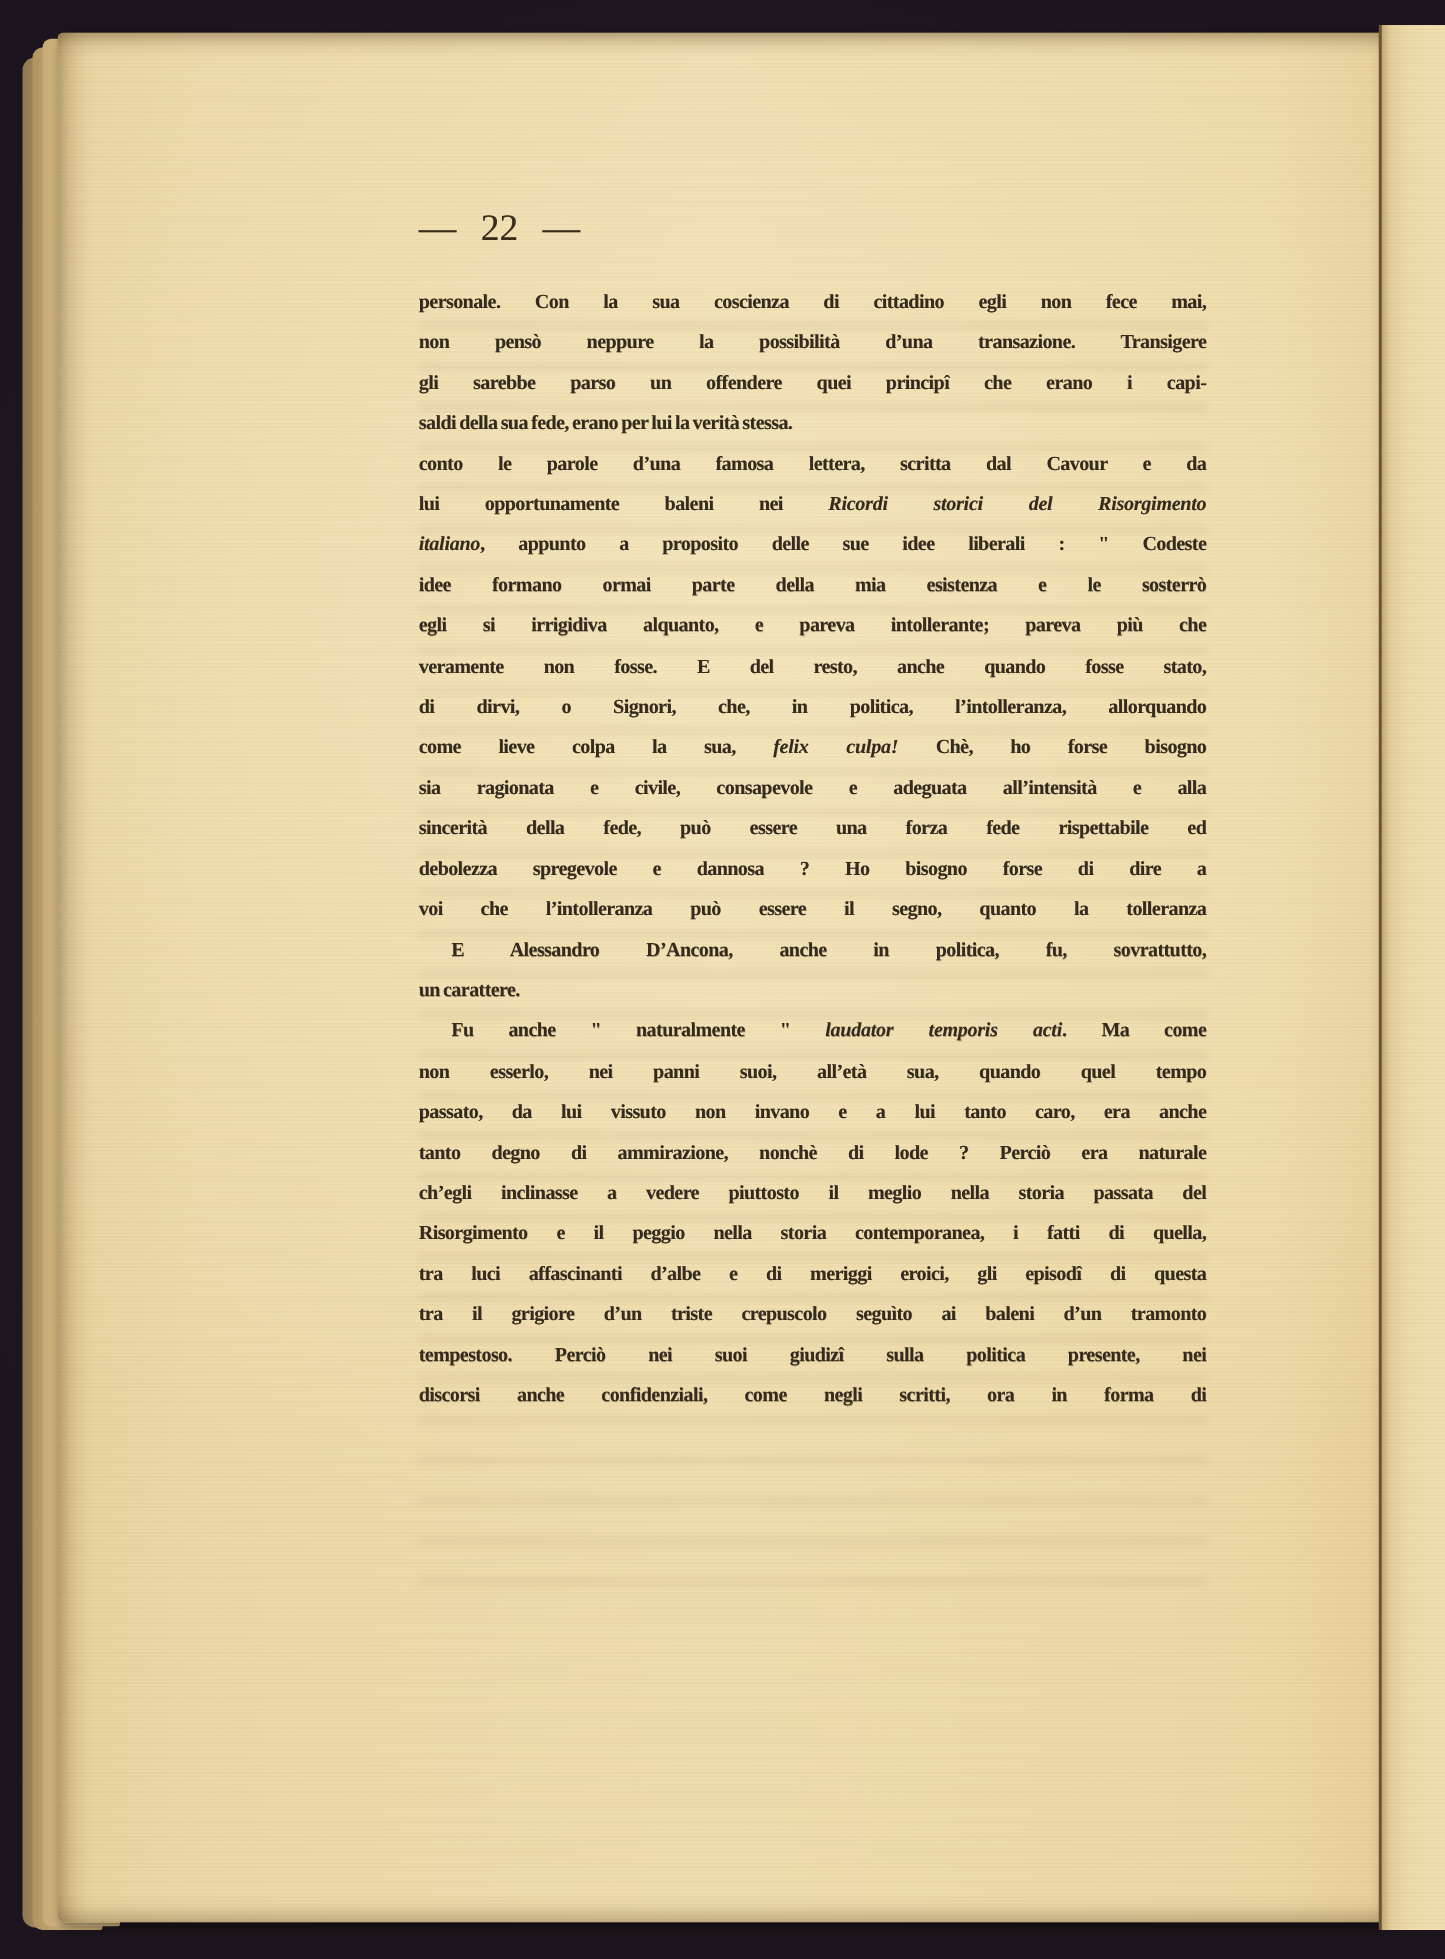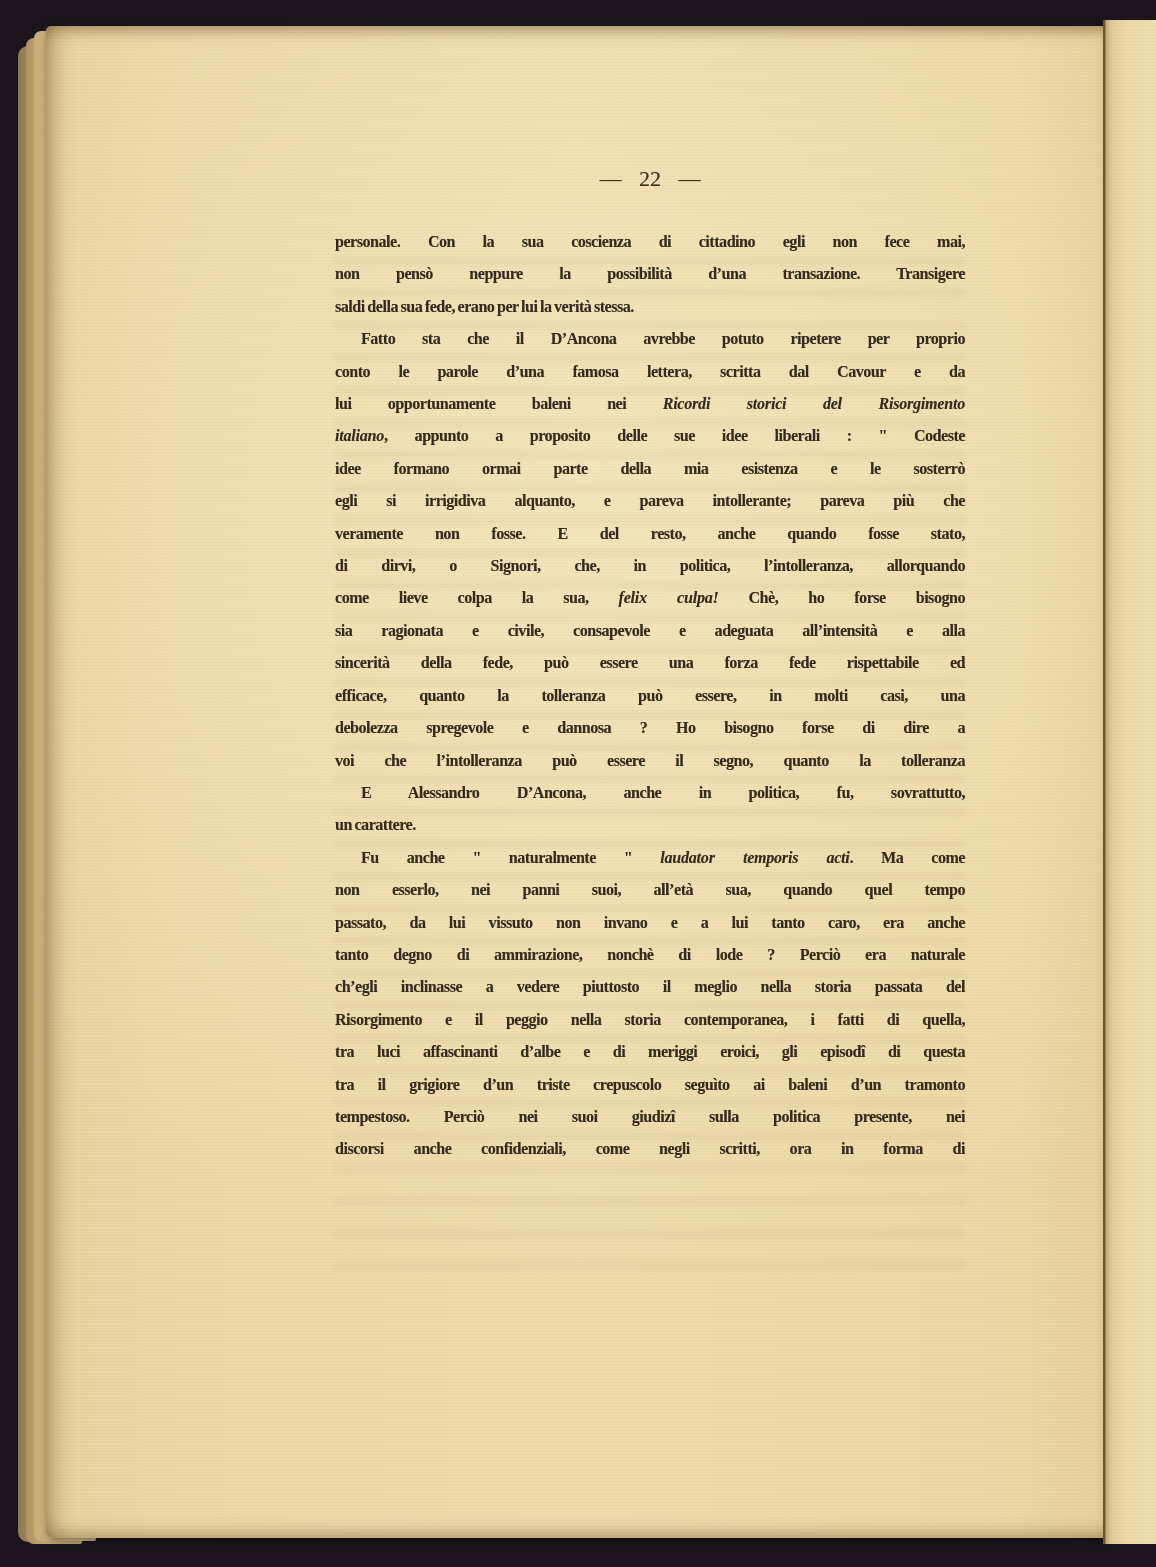--- a/index.html
+++ b/index.html
@@ -60,22 +60,21 @@
   .next-page {
     position: absolute; left: 1103px; top: 20px; width: 53px; height: 1524px;
     background:
       repeating-linear-gradient(180deg, rgba(125,95,45,0.04) 0 1px, rgba(0,0,0,0) 1px 3px),
       linear-gradient(90deg, #6c5531 0px, #6c5531 2px, #c4ad78 3px, #e2cd9a 9px, #ecdaa9 24px, #efdeb0 100%);
   }
 
   
   .page-number {
     position: absolute; left: 289px; top: 140px; width: 630px;
-    text-align: center;
-    font-size: 22px; color: #382c1d;
+    font-size: 30px; color: #382c1d;
     word-spacing: 12px;
     text-shadow: 0.3px 0.3px 0.2px rgba(56,44,29,0.35);
   }
   .text-block {
     position: absolute; left: 289px; top: 200px; width: 630px;
     font-size: 16px; line-height: 32.4px;
     color: #342a1d;
     letter-spacing: -0.45px;
     word-spacing: -1px;
     text-shadow: 0.3px 0.3px 0.2px rgba(60,45,25,0.35);
@@ -94,35 +93,34 @@
 <div class="stack2"></div>
 <div class="stack1"></div>
 
 <div class="main-page">
   <div class="show-through"></div>
   <div class="page-number">— 22 —</div>
   <div class="text-block">
       <div class="para">
         <div class="line"><span>personale. Con la sua coscienza di cittadino egli non fece mai,</span></div>
         <div class="line"><span>non pensò neppure la possibilità d’una transazione. Transigere</span></div>
+        <div class="line"><span>gli sarebbe parso un offendere quei principî che erano i capi-</span></div>
         <div class="line last"><span>saldi della sua fede, erano per lui la verità stessa.</span></div>
       </div>
       <div class="para">
-        <div class="line indent"><span>Fatto sta che il D’Ancona avrebbe potuto ripetere per proprio</span></div>
         <div class="line"><span>conto le parole d’una famosa lettera, scritta dal Cavour e da</span></div>
         <div class="line"><span>lui opportunamente baleni nei </span><span class="it">Ricordi storici del Risorgimento</span></div>
         <div class="line"><span class="it">italiano</span><span>, appunto a proposito delle sue idee liberali : " Codeste</span></div>
         <div class="line"><span>idee formano ormai parte della mia esistenza e le sosterrò</span></div>
         <div class="line"><span>egli si irrigidiva alquanto, e pareva intollerante; pareva più che</span></div>
         <div class="line"><span>veramente non fosse. E del resto, anche quando fosse stato,</span></div>
         <div class="line"><span>di dirvi, o Signori, che, in politica, l’intolleranza, allorquando</span></div>
         <div class="line"><span>come lieve colpa la sua, </span><span class="it">felix culpa!</span><span> Chè, ho forse bisogno</span></div>
         <div class="line"><span>sia ragionata e civile, consapevole e adeguata all’intensità e alla</span></div>
         <div class="line"><span>sincerità della fede, può essere una forza fede rispettabile ed</span></div>
-        <div class="line"><span>efficace, quanto la tolleranza può essere, in molti casi, una</span></div>
         <div class="line"><span>debolezza spregevole e dannosa ? Ho bisogno forse di dire a</span></div>
         <div class="line"><span>voi che l’intolleranza può essere il segno, quanto la tolleranza</span></div>
       </div>
       <div class="para">
         <div class="line indent"><span>E Alessandro D’Ancona, anche in politica, fu, sovrattutto,</span></div>
         <div class="line last"><span>un carattere.</span></div>
       </div>
       <div class="para">
         <div class="line indent"><span>Fu anche " naturalmente " </span><span class="it">laudator temporis acti</span><span>. Ma come</span></div>
         <div class="line"><span>non esserlo, nei panni suoi, all’età sua, quando quel tempo</span></div>

